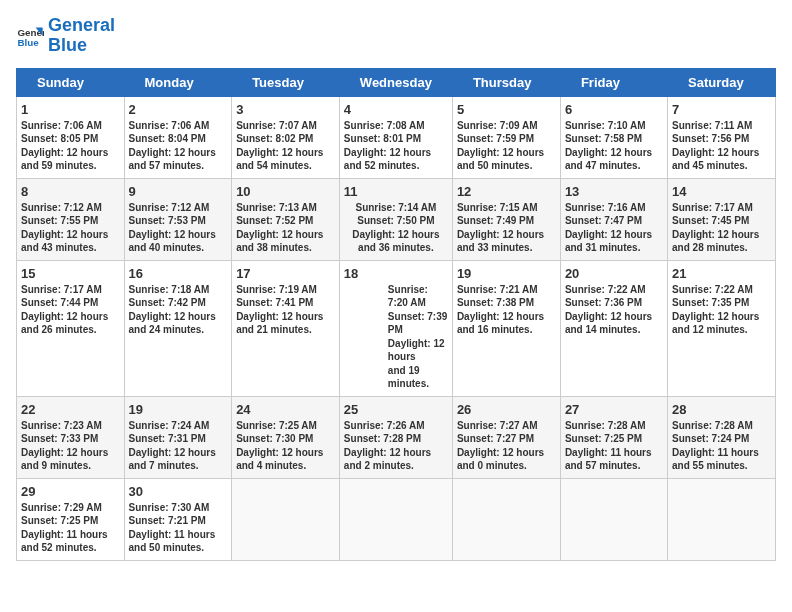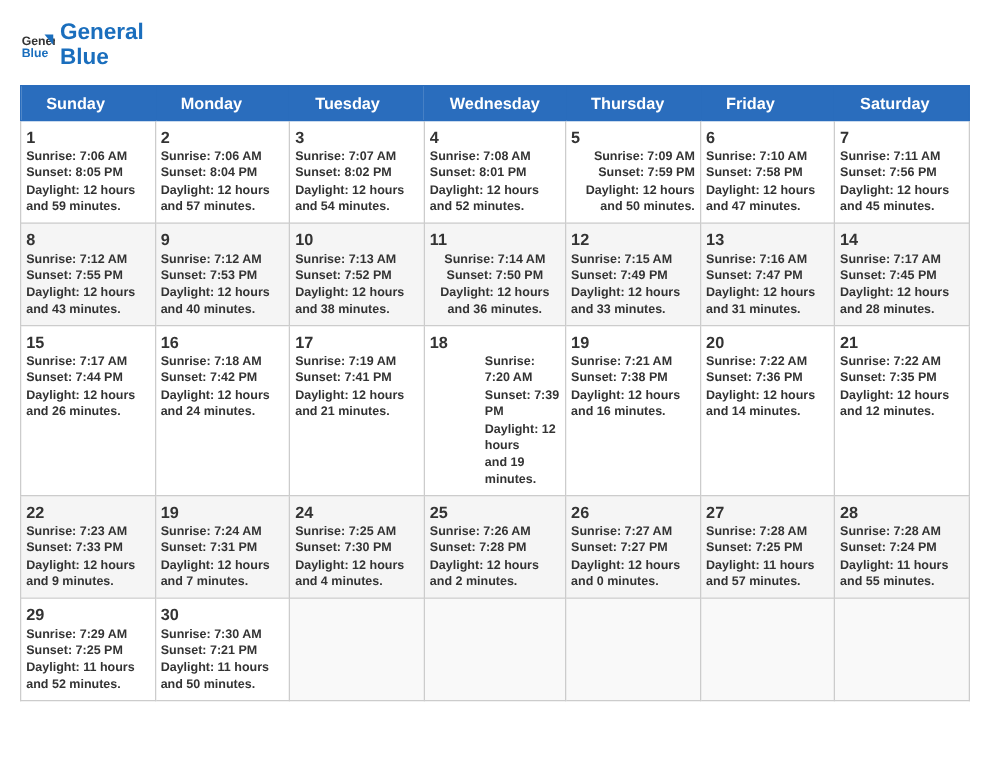--- a/index.html
+++ b/index.html
@@ -147,21 +147,21 @@
         </td>
         <td>
           <span class="day-num">4</span>
           <div class="day-info" style="white-space: pre-line;">Sunrise: 7:08 AM
 Sunset: 8:01 PM
 Daylight: 12 hours
 and 52 minutes.</div>
         </td>
         <td>
           <span class="day-num">5</span>
-          <div class="day-info" style="white-space: pre-line; text-align: right;">Sunrise: 7:09 AM
+          <div class="day-info" style="white-space: pre-line;">Sunrise: 7:09 AM
 Sunset: 7:59 PM
 Daylight: 12 hours
 and 50 minutes.</div>
         </td>
         <td>
           <span class="day-num">6</span>
           <div class="day-info" style="white-space: pre-line;">Sunrise: 7:10 AM
 Sunset: 7:58 PM
 Daylight: 12 hours
 and 47 minutes.</div>

